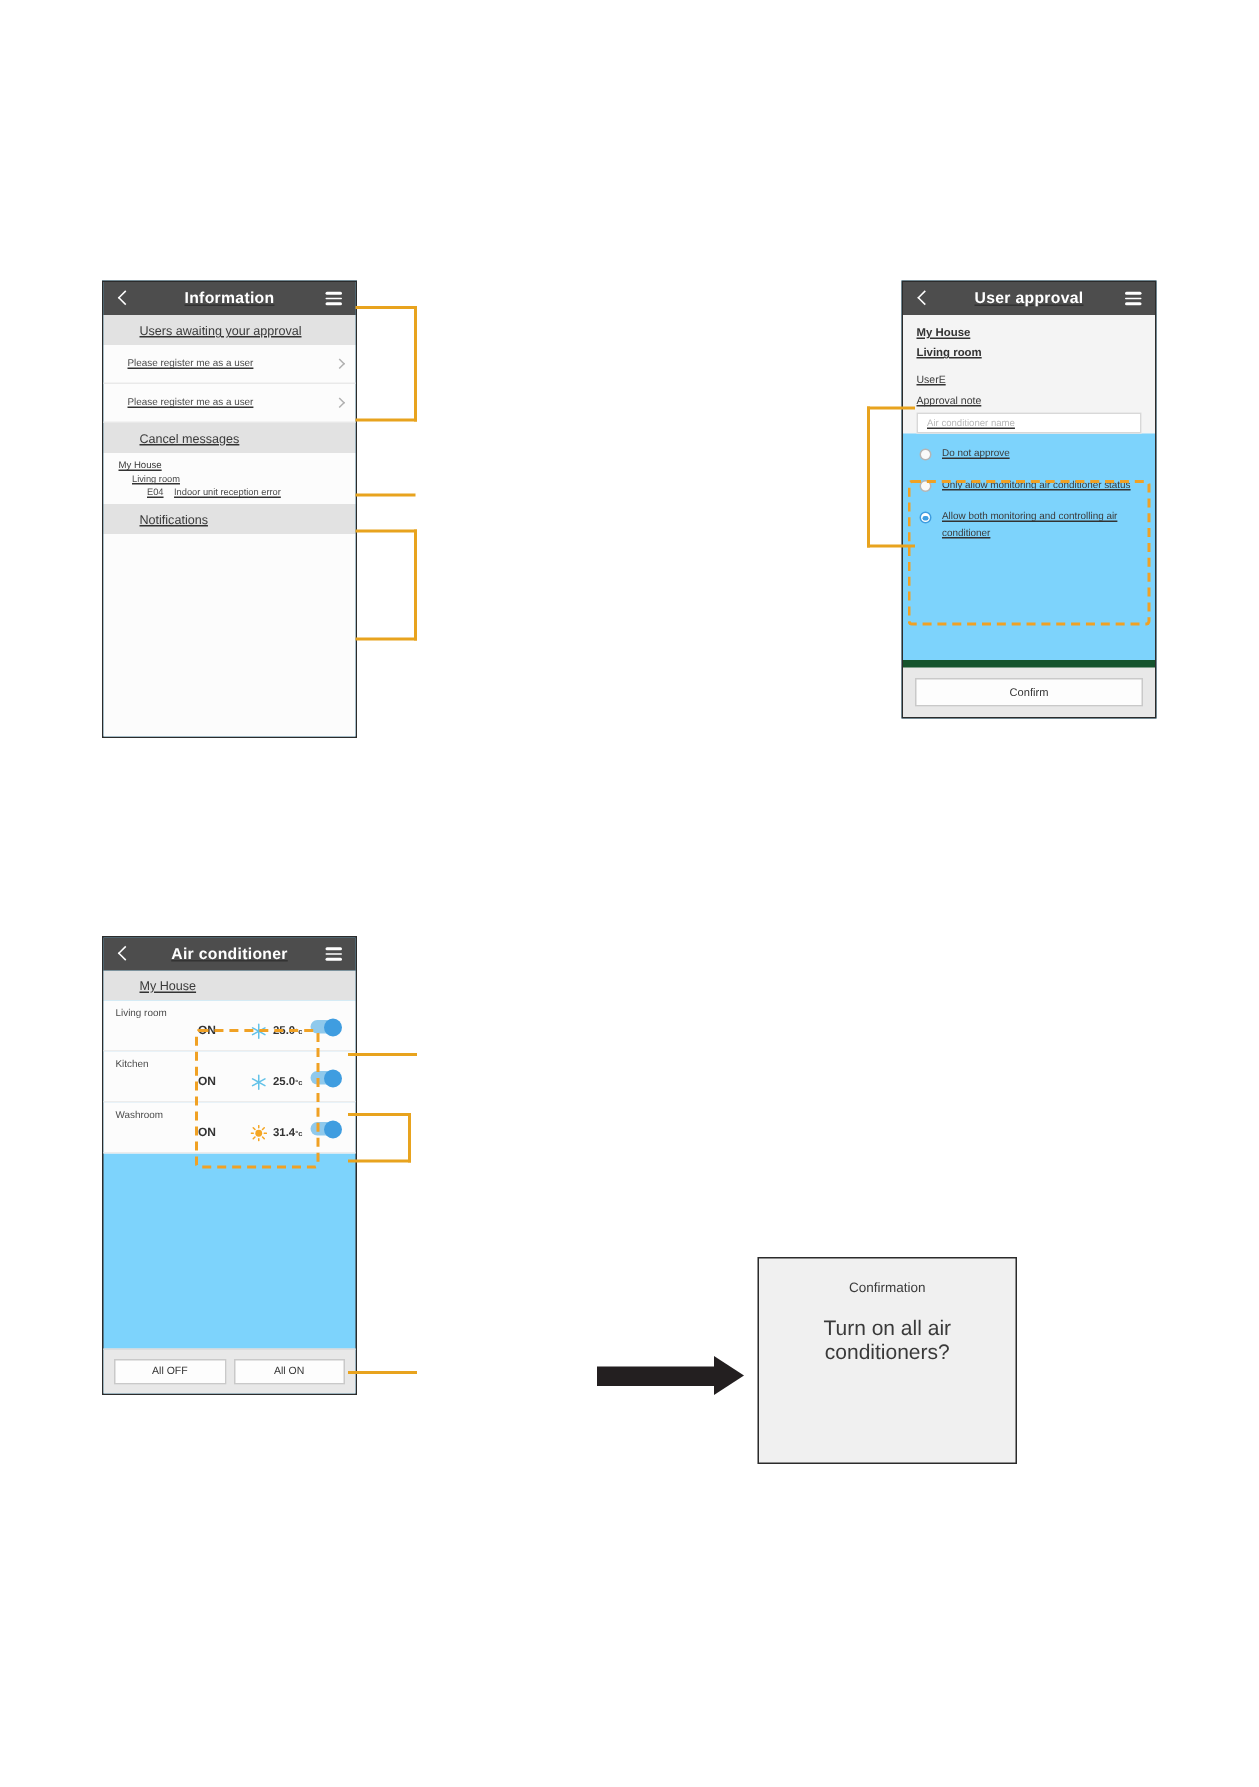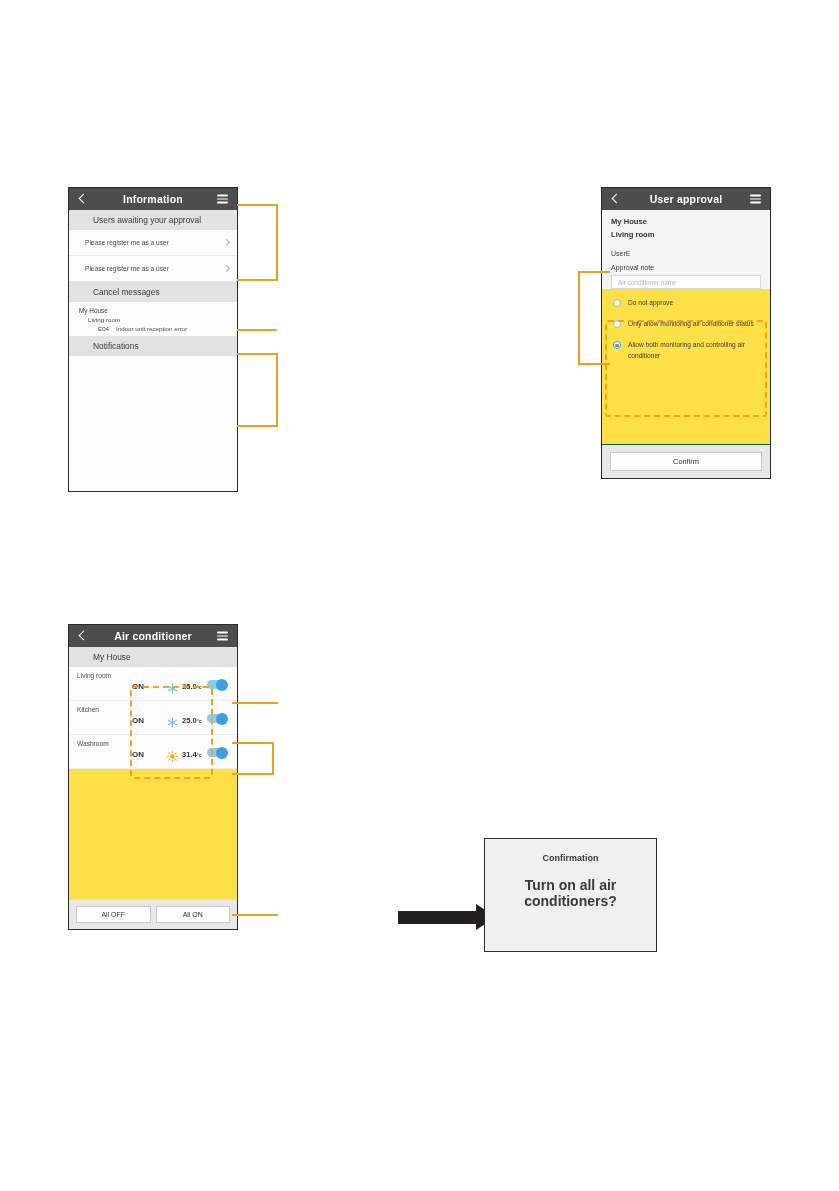--- a/index.html
+++ b/index.html
@@ -6,23 +6,24 @@
   body{
     width:839px;height:1191px;
     background:#ffffff;
     font-family:"Liberation Sans", sans-serif;
     position:relative;
     overflow:hidden;
     color:#333;
   }
   .phone{
     position:absolute;
-    background:#fde047;
+    background:#7dd3fc;
     border:1px solid #2b2b2b;
     box-sizing:border-box;
+    text-decoration:underline;
   }
   .topbar{
     height:22px;
     background:#4d4d4d;
     display:flex;
     align-items:center;
     justify-content:center;
     position:relative;
   }
   .topbar .title{
@@ -101,21 +102,21 @@
   .radio.on{border-color:#3f9de0;background:#fff;}
   .radio.on:after{
     content:"";position:absolute;left:1.4px;top:1.4px;
     width:3.2px;height:3.2px;border-radius:50%;background:#3f9de0;
   }
   .radio-label{font-size:6.6px;line-height:1.55;color:#3a3a3a;}
 
   .confirm-wrap{
     position:absolute;left:0;right:0;bottom:0;
     background:#e8e8e8;padding:7px 8px;box-sizing:border-box;
-    border-top:1px solid #14532d;
+    border-top:5px solid #14532d;
     text-align:right;
   }
   .confirm-btn{
     background:#fdfdfd;border:1px solid #c9c9c9;
     height:17px;display:flex;align-items:center;justify-content:center;
     font-size:7.4px;color:#333;
   }
 
   
   .ac-row{
@@ -354,16 +355,16 @@
 </div>
 
 <div class="dash" style="left:130px;top:686px;width:83px;height:93px;"></div>
 <div class="co" style="left:232px;top:702px;width:46px;height:0;border-top-width:2.6px;"></div>
 <div class="co" style="left:232px;top:742px;width:40px;height:29px;border-top-width:2.4px;border-right-width:2.4px;border-bottom-width:2.4px;"></div>
 <div class="co" style="left:232px;top:914px;width:46px;height:0;border-top-width:2.6px;"></div>
 
 <div class="arrow-shaft" style="left:398px;top:911px;width:78px;height:13px;"></div>
 <div class="arrow-head" style="left:476px;top:904px;"></div>
 
-<div class="dialog" style="left:484px;top:838px;width:173px;height:114px;font-weight:bold;">
+<div class="dialog" style="left:505px;top:838px;width:173px;height:138px;">
   <div class="dlg-title">Confirmation</div>
   <div class="dlg-msg">Turn on all air conditioners?</div>
 </div>
 
 </body></html>

